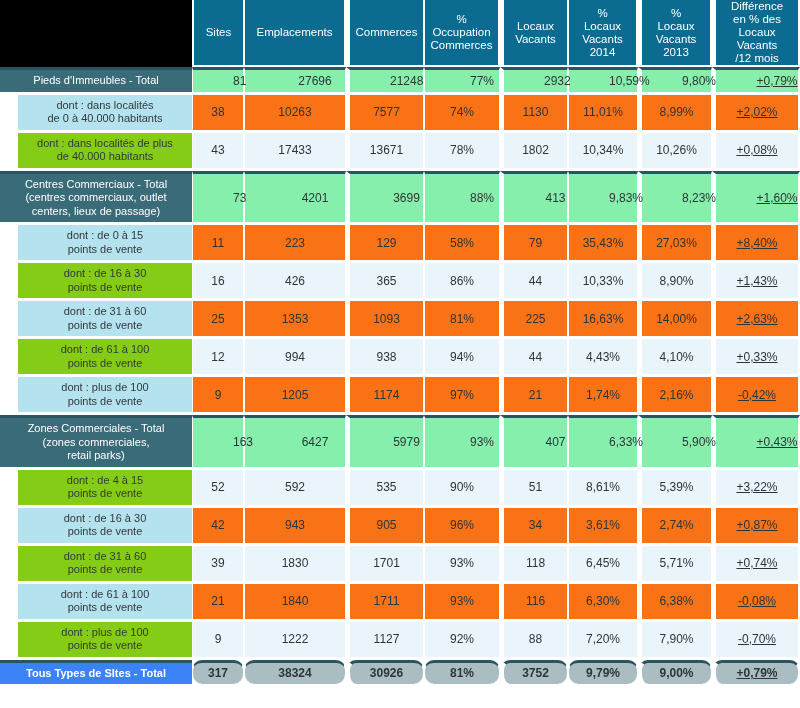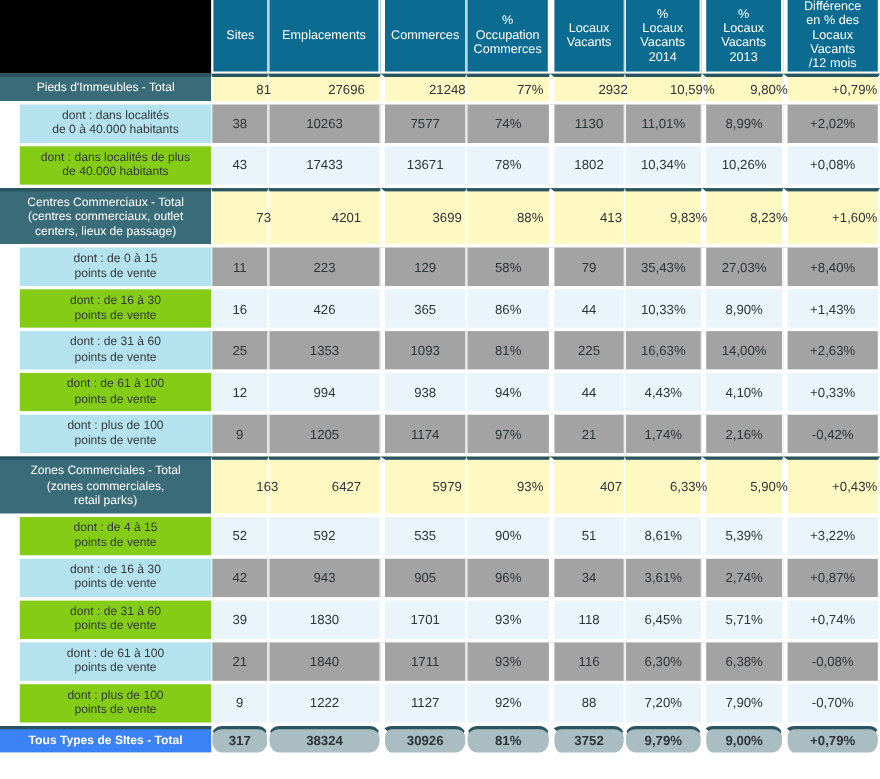--- a/index.html
+++ b/index.html
@@ -55,25 +55,25 @@
   .lblbox{box-sizing:border-box;width:100%;}
   .lblbox.indent{margin-left:18px;width:calc(100% - 18px);}
 
   
   .dc{
     font-size:12px;text-align:center;color:#2e3538;
     padding:4px 2px;
     border-left:1px solid #ffffff;border-right:1px solid #ffffff;
   }
   .dc.grpstart{border-left:4px solid #ffffff;}
-  .dc.lastcol{border-right:2px solid #ffffff;}
-
-  .row-total .dc{background:#fef9c3;border-top:3px solid #2a5460;padding-left:40px;}
+  .dc.lastcol{border-right:2px solid #ffffff;text-decoration:underline;}
+
+  .row-total .dc{background:#86efac;border-top:3px solid #2a5460;padding-left:40px;}
   .row-grand .dc{background:#a9bdc3;border-top:3px solid #2a5460;font-weight:700;border-radius:10px;}
-  .row-alt  .dc{background:#a3a3a3;}
+  .row-alt  .dc{background:#f97316;}
   .row-base .dc{background:#e9f5fb;}
 
   .row-alt  .lblbox{background:#b4e2ef;}
   .row-base .lblbox{background:#84cc16;}
 
   tr.spacer td{height:3px;background:#ffffff;padding:0;border:0;}
 </style>
 </head>
 <body>
 

